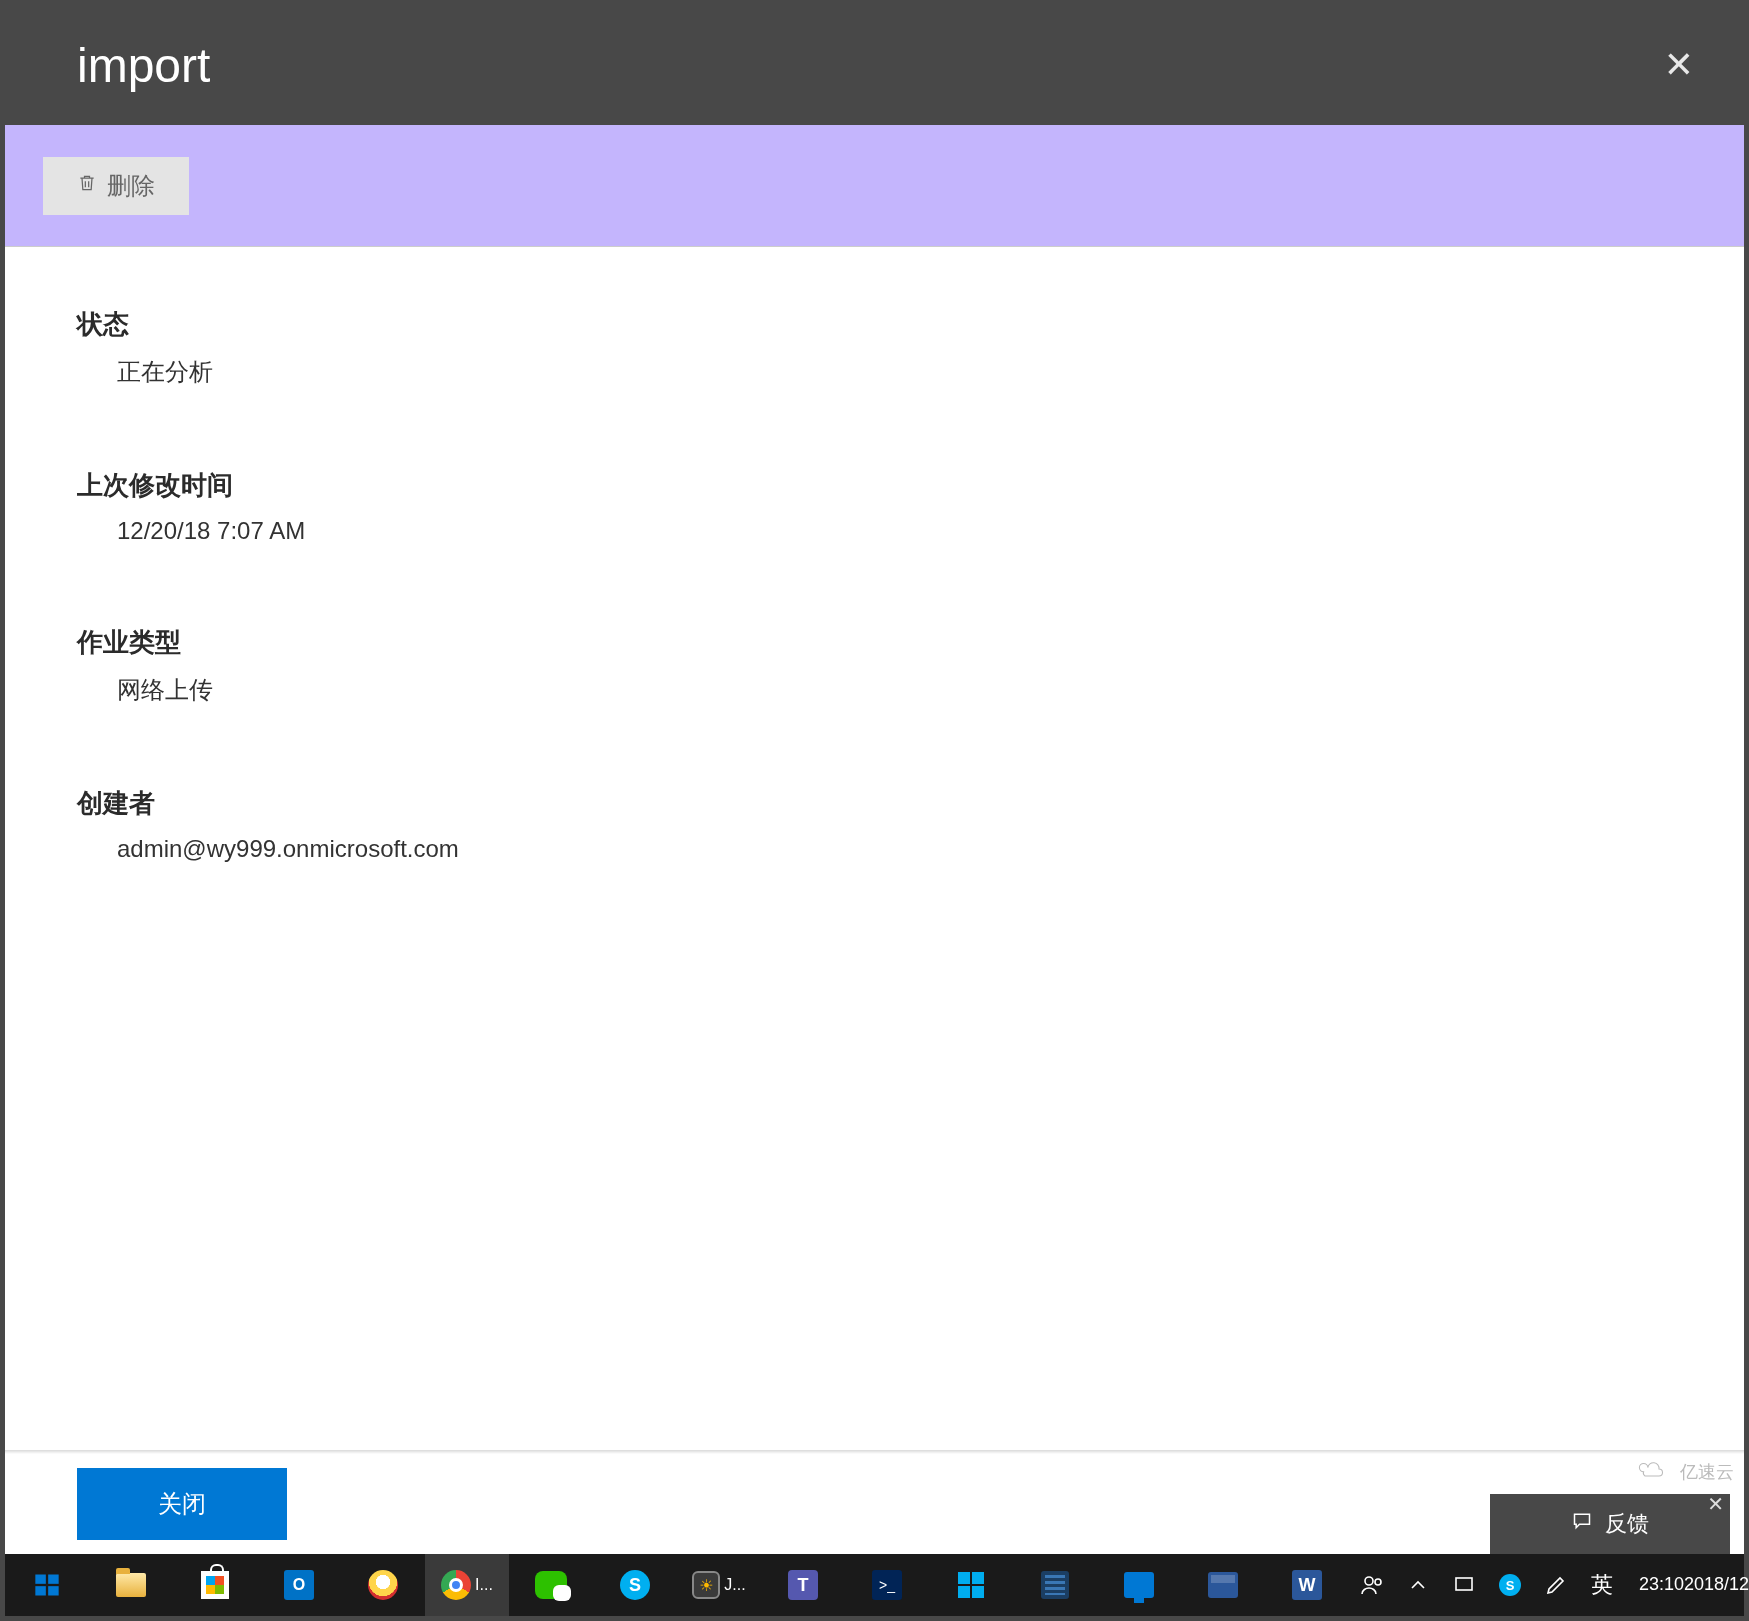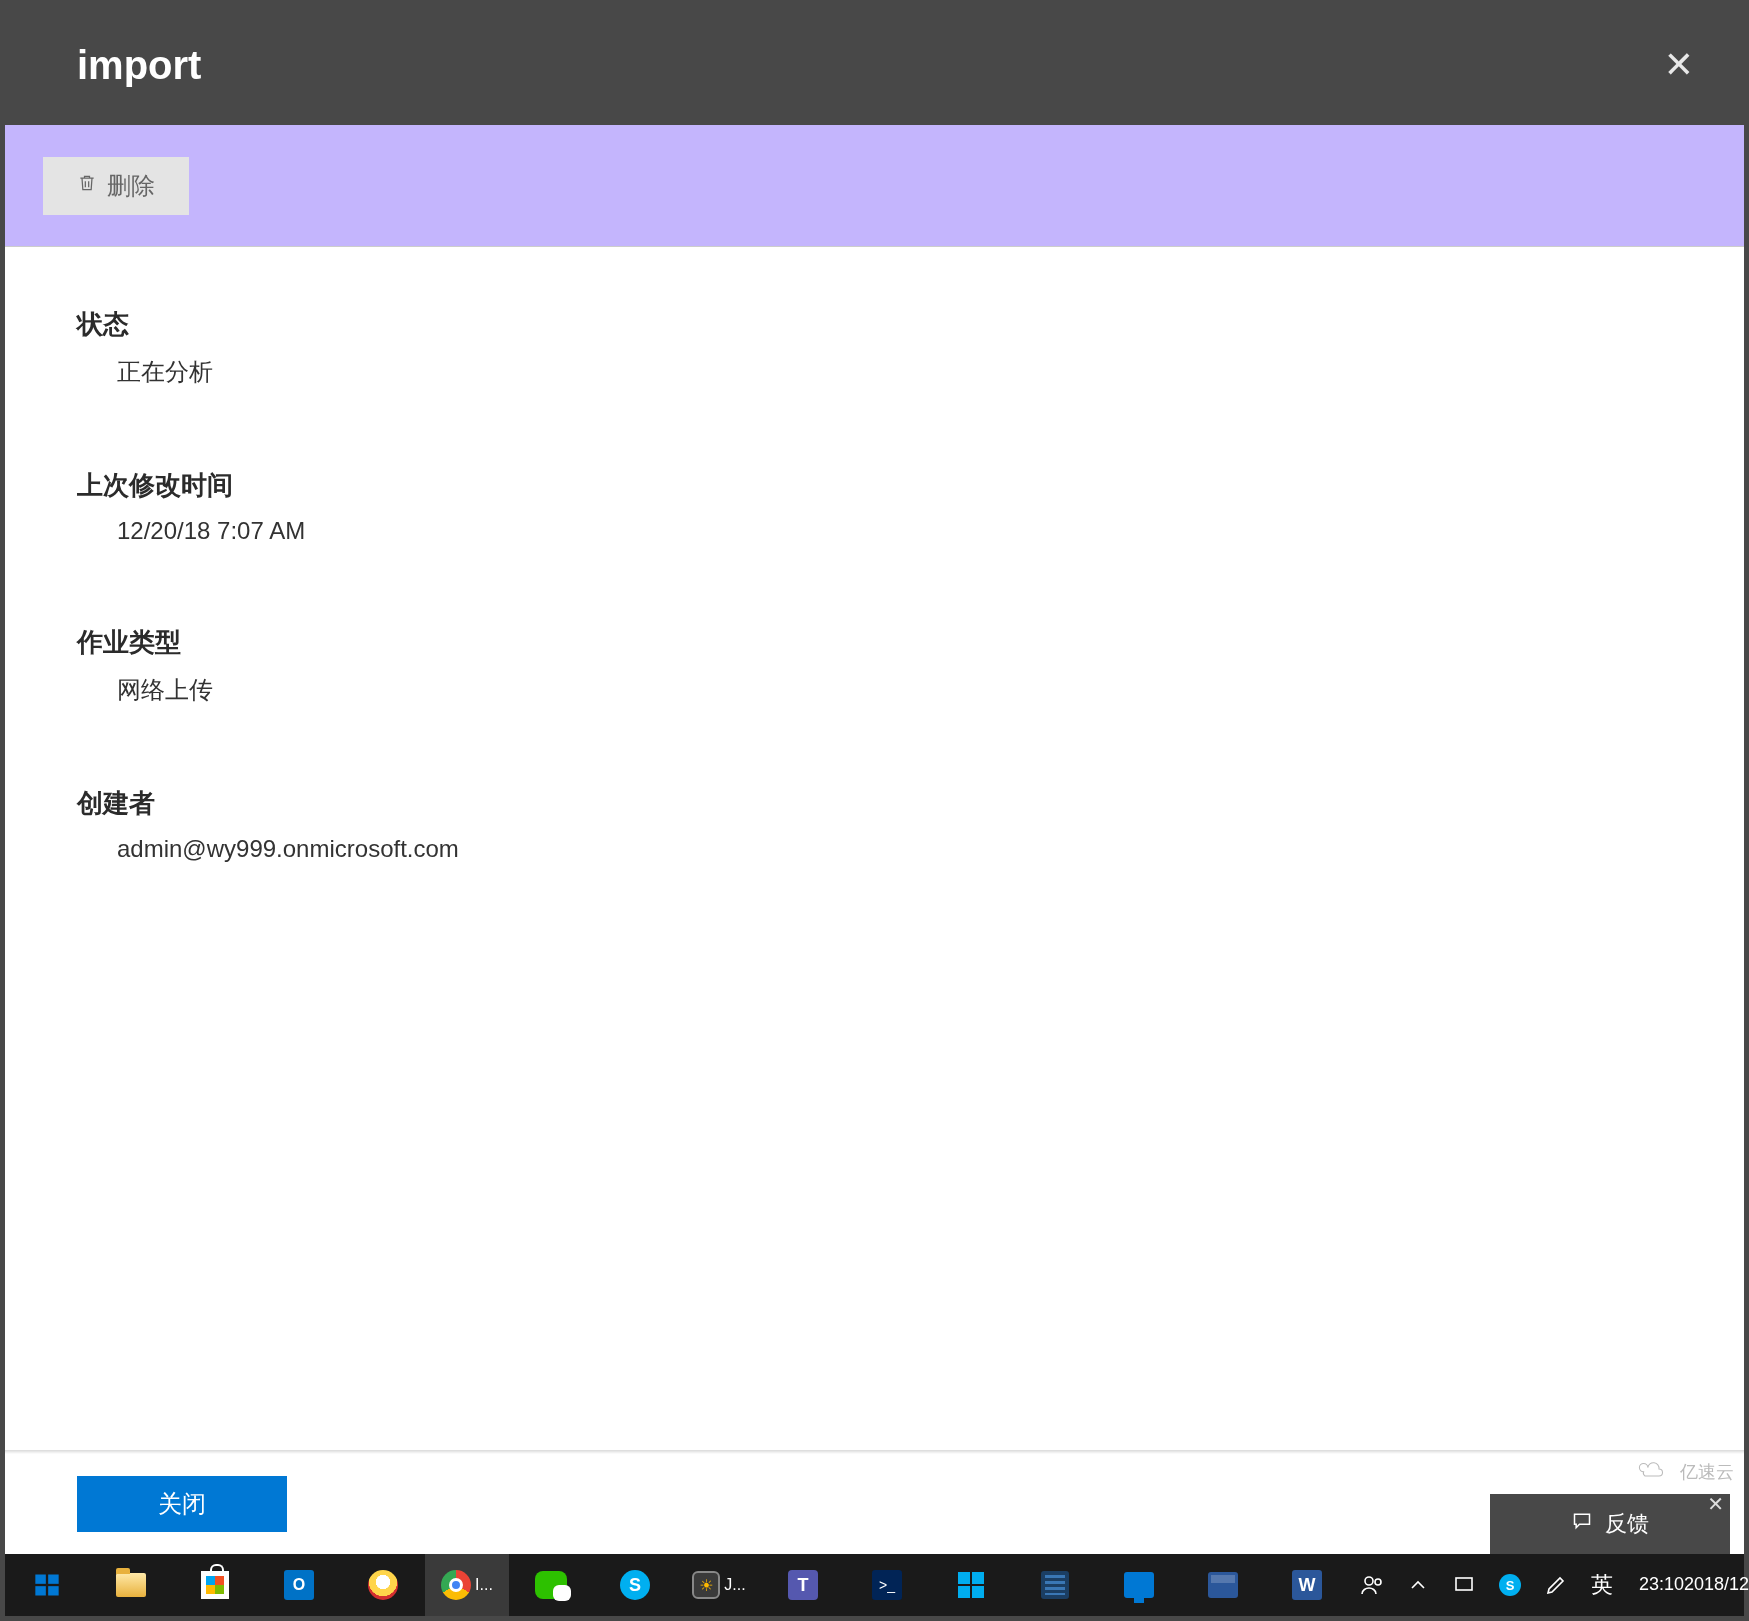--- a/index.html
+++ b/index.html
@@ -1,38 +1,38 @@
 <!DOCTYPE html>
 <html><head>
 <meta charset="utf-8">
 <style>
   * { box-sizing: border-box; margin: 0; padding: 0; }
   html, body { width: 1749px; height: 1621px; font-family: "Segoe UI", "Microsoft YaHei", sans-serif; overflow: hidden; background: #fff; }
   .frame { width: 1749px; height: 1621px; border: 5px solid #484848; position: relative; display: flex; flex-direction: column; }
 
   
   .header { height: 120px; background: #484848; color: #fff; display: flex; align-items: center; justify-content: space-between; padding: 0 40px 0 72px; }
-  .header-title { font-size: 40px; font-weight: 700; }
+  .header-title { font-size: 48px; font-weight: 400; }
   .close-x { font-size: 36px; font-weight: 200; cursor: pointer; color: #e8e8e8; padding: 10px; }
 
   
   .toolbar { height: 122px; background: #c4b5fd; display: flex; align-items: center; padding-left: 38px; border-bottom: 1px solid #ccc; }
   .delete-btn { background: #e4e4e4; height: 58px; padding: 0 34px; display: inline-flex; align-items: center; gap: 10px; color: #666; font-size: 24px; cursor: pointer; border: none; }
   .trash-icon svg { width: 20px; height: 24px; stroke: #666; fill: none; stroke-width: 1.5; }
 
   
   .content { flex: 1; padding: 60px 72px; overflow: auto; border-radius: 16px; }
   .field { margin-bottom: 80px; }
   .field-label { font-size: 26px; font-weight: 600; color: #2b2b2b; margin-bottom: 14px; }
   .field-value { font-size: 24px; font-weight: 400; color: #333; margin-left: 40px; }
 
   
   .footer-sep { height: 4px; background: linear-gradient(to bottom, rgba(0,0,0,0.15), rgba(0,0,0,0)); }
   .footer { height: 100px; display: flex; align-items: center; padding-left: 72px; position: relative; }
-  .close-btn { background: #0078d4; color: #fff; font-size: 24px; border: none; width: 210px; height: 56px; cursor: pointer; }
+  .close-btn { background: #0078d4; color: #fff; font-size: 24px; border: none; width: 210px; height: 72px; cursor: pointer; }
 
   
   .feedback { position: absolute; right: 14px; bottom: 0; width: 240px; height: 60px; background: #484848; color: #fff; display: flex; align-items: center; justify-content: center; gap: 12px; font-size: 22px; cursor: pointer; }
   .feedback-close { position: absolute; top: -2px; right: 6px; font-size: 20px; color: #ddd; }
   .chat-icon svg { width: 22px; height: 20px; stroke: #fff; fill: none; stroke-width: 1.8; }
 
   
   .watermark { position: absolute; right: 10px; bottom: 70px; font-size: 18px; color: #bbb; display: flex; align-items: flex-start; gap: 14px; }
   .watermark svg { width: 28px; height: 18px; stroke: #bbb; fill: none; stroke-width: 1.5; }
 

